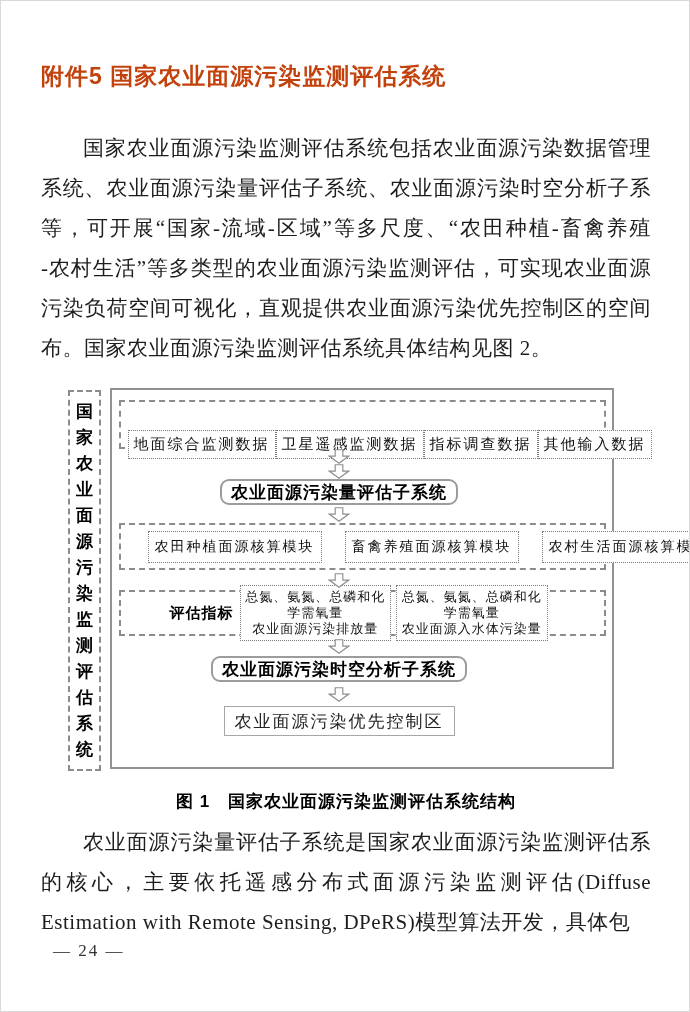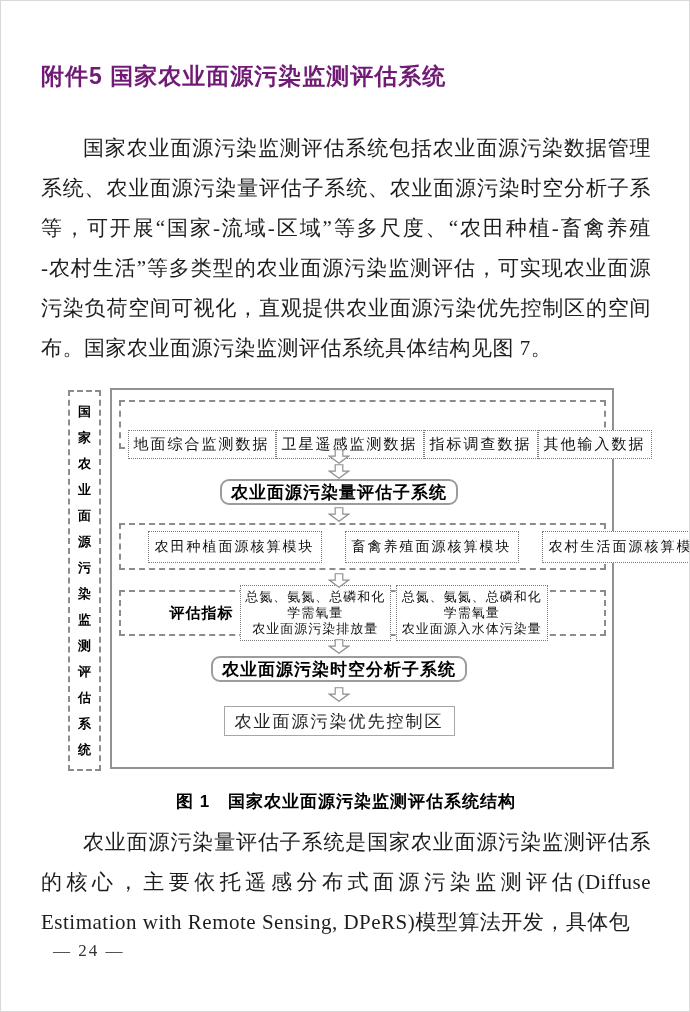--- a/index.html
+++ b/index.html
@@ -4,42 +4,42 @@
 <style>
   html,body { margin:0; padding:0; background:#ffffff; }
   .page {
     position:relative; width:690px; height:1012px; background:#fff;
     box-sizing:border-box; border:1px solid #d9d9d9; overflow:hidden;
     font-family:"Liberation Serif", serif; color:#1d1d1d;
   }
   .title {
     position:absolute; left:40px; top:60px; margin:0;
     font-family:"Liberation Sans", sans-serif; font-weight:bold;
-    font-size:23px; letter-spacing:1px; color:#701a75; white-space:nowrap;
+    font-size:23px; letter-spacing:1px; color:#c2410c; white-space:nowrap;
   }
   .para { position:absolute; left:40px; width:610px; }
   .p1 { top:127px; }
   .p2 { top:821px; }
   .tline {
     height:40px; line-height:40px; font-size:21px; letter-spacing:0.5px;
     text-align:justify; text-align-last:justify; overflow:hidden;
   }
   .para .tline:first-child { text-indent:2em; }
   .para .tline:last-child { text-align-last:left; }
 
   
   .figure { position:absolute; left:67px; top:387px; width:546px; height:383px; display:flex; }
   .side-box {
     width:33px; height:381px; margin-top:2px; box-sizing:border-box;
     border:2px dashed #8c8c8c; display:flex; align-items:center; justify-content:center;
   }
   .side-text {
     width:19px; text-align:center; word-break:break-all;
     font-family:"Liberation Sans", sans-serif; font-weight:bold;
-    font-size:13px; line-height:26px; color:#000;
+    font-size:17px; line-height:26px; color:#000;
   }
   .main-box {
     margin-left:9px; width:504px; height:381px; box-sizing:border-box;
     border:2px solid #919191; background:#fff;
     display:flex; flex-direction:column; align-items:center;
   }
   .dashed-row { width:487px; box-sizing:border-box; border:2px dashed #8c8c8c; }
   .inputs {
     margin-top:10px; height:49px; display:flex; align-items:center;
     justify-content:space-between; padding:0 7px;
@@ -94,21 +94,21 @@
 <div class="page">
 
   <h1 class="title">附件5 国家农业面源污染监测评估系统</h1>
 
   <div class="para p1">
       <div class="tline">国家农业面源污染监测评估系统包括农业面源污染数据管理子</div>
       <div class="tline">系统、农业面源污染量评估子系统、农业面源污染时空分析子系统</div>
       <div class="tline">等，可开展“国家-流域-区域”等多尺度、“农田种植-畜禽养殖</div>
       <div class="tline">-农村生活”等多类型的农业面源污染监测评估，可实现农业面源</div>
       <div class="tline">污染负荷空间可视化，直观提供农业面源污染优先控制区的空间分</div>
-      <div class="tline">布。国家农业面源污染监测评估系统具体结构见图 7。</div>
+      <div class="tline">布。国家农业面源污染监测评估系统具体结构见图 2。</div>
     </div>
 
   <div class="figure">
 
     <div class="side-box">
       <div class="side-text">国家农业面源污染监测评估系统</div>
     </div>
 
     <div class="main-box">
 

